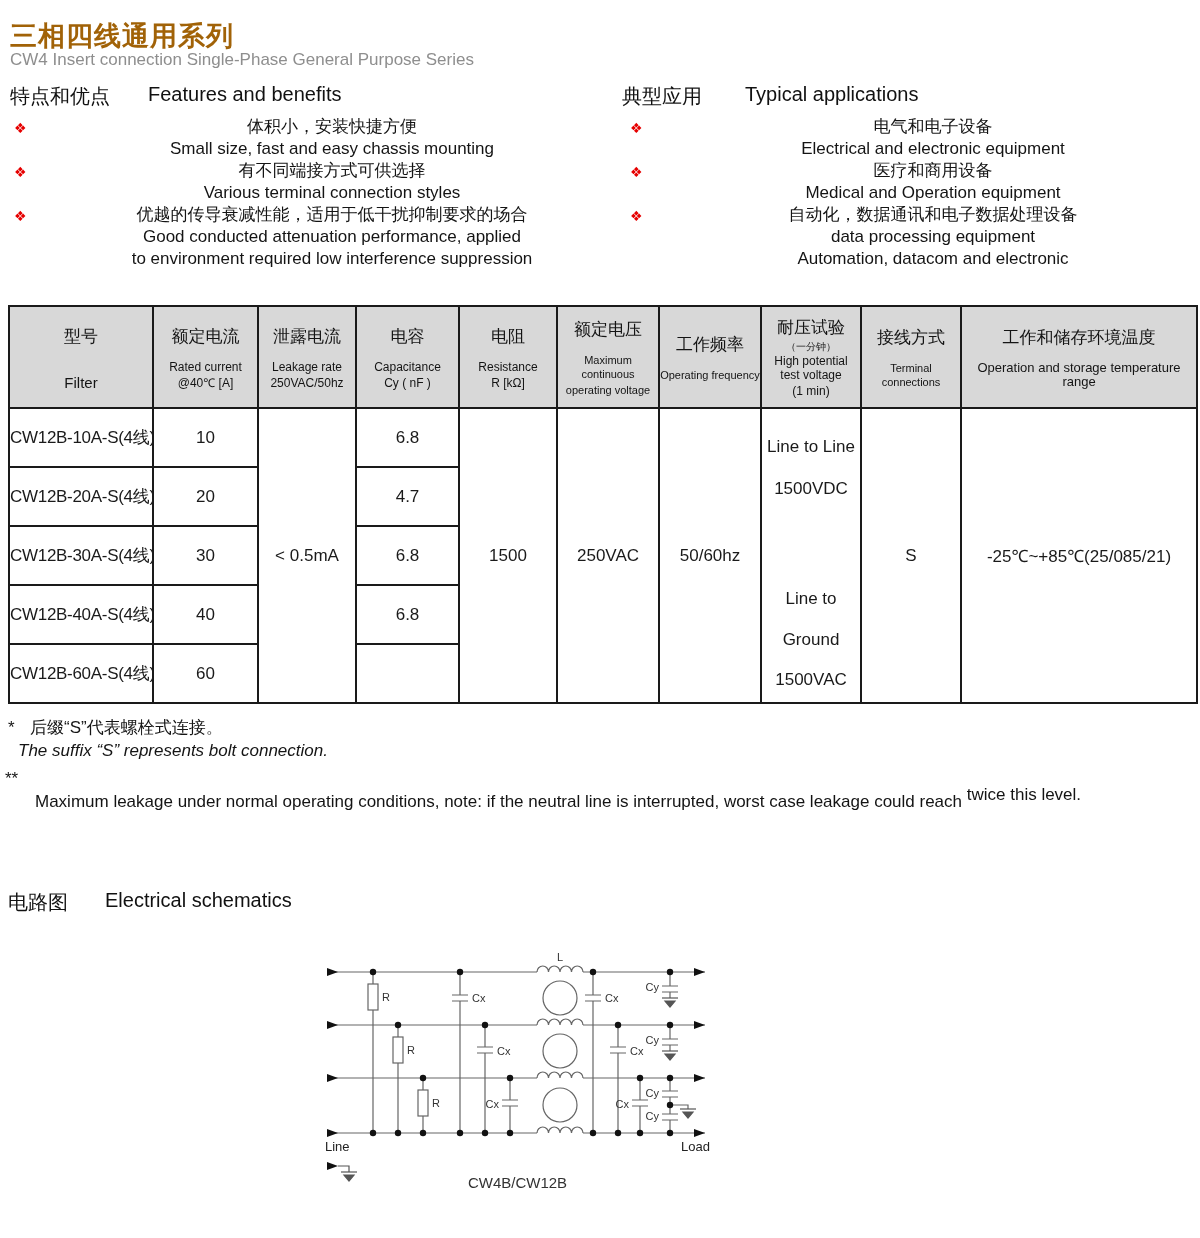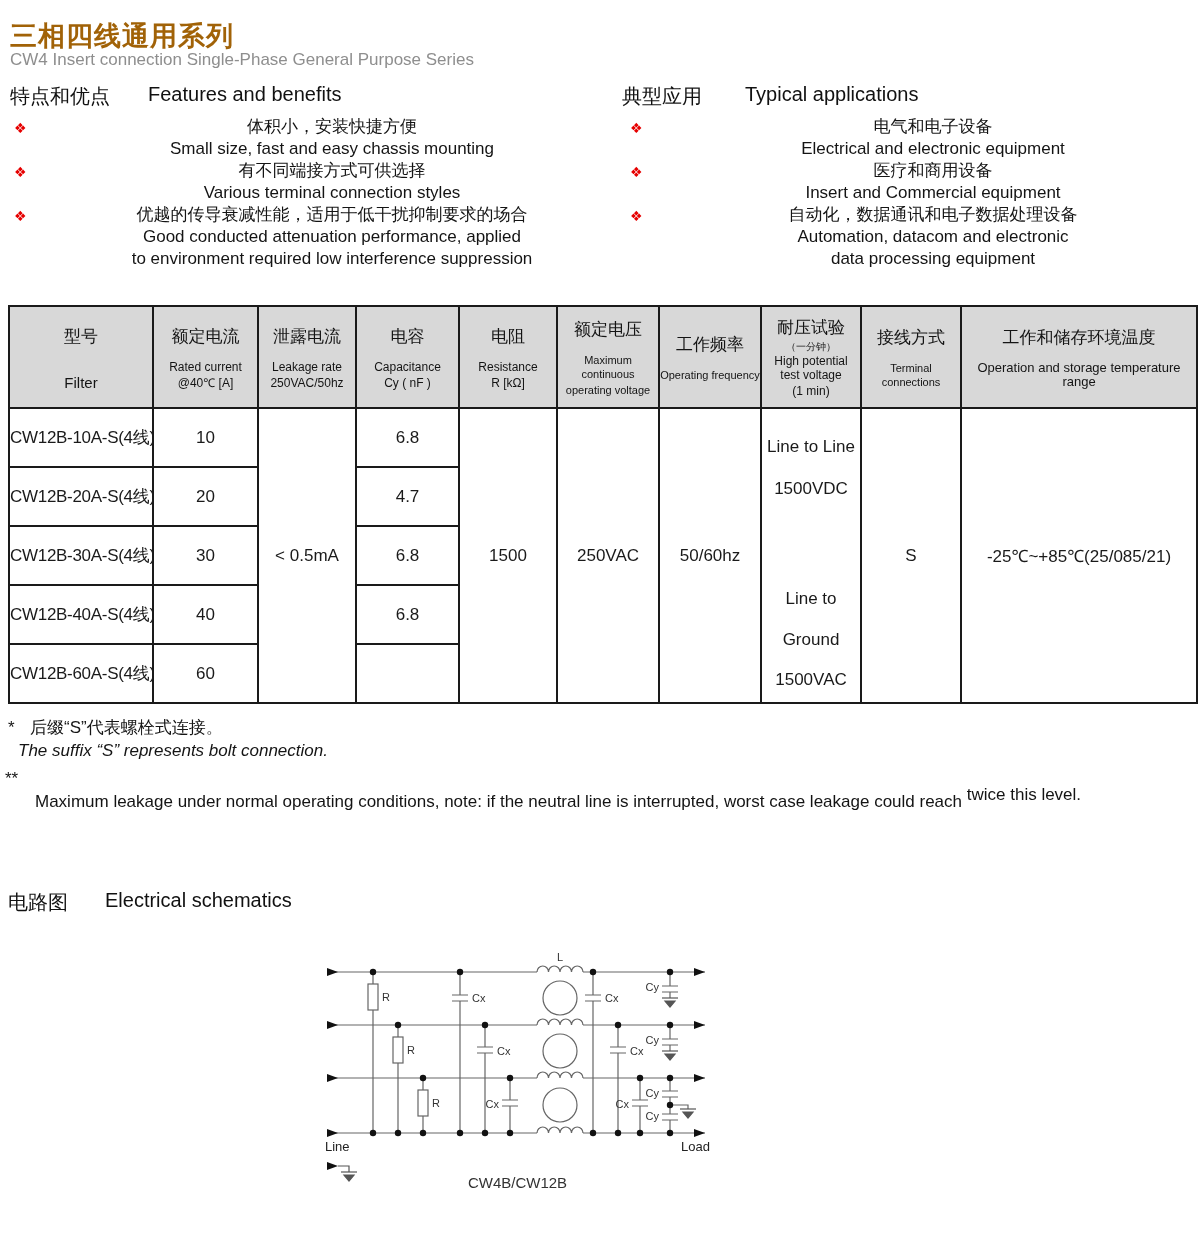--- a/index.html
+++ b/index.html
@@ -108,29 +108,29 @@
     <span class="bullet">❖</span>
     <span class="btxt">
       <div class="bzh">电气和电子设备</div>
       <div class="ben">Electrical and electronic equipment</div>
     </span>
   </div>
   <div class="bitem">
     <span class="bullet">❖</span>
     <span class="btxt">
       <div class="bzh">医疗和商用设备</div>
-      <div class="ben">Insert and Commercial equipment</div>
+      <div class="ben">Medical and Operation equipment</div>
     </span>
   </div>
   <div class="bitem">
     <span class="bullet">❖</span>
     <span class="btxt">
       <div class="bzh">自动化，数据通讯和电子数据处理设备</div>
+      <div class="ben">data processing equipment</div>
       <div class="ben">Automation, datacom and electronic</div>
-      <div class="ben">data processing equipment</div>
     </span>
   </div>
 </div>
 
 <table id="spec-table">
   <colgroup>
     <col style="width:144px">
       <col style="width:105px">
       <col style="width:98px">
       <col style="width:103px">

